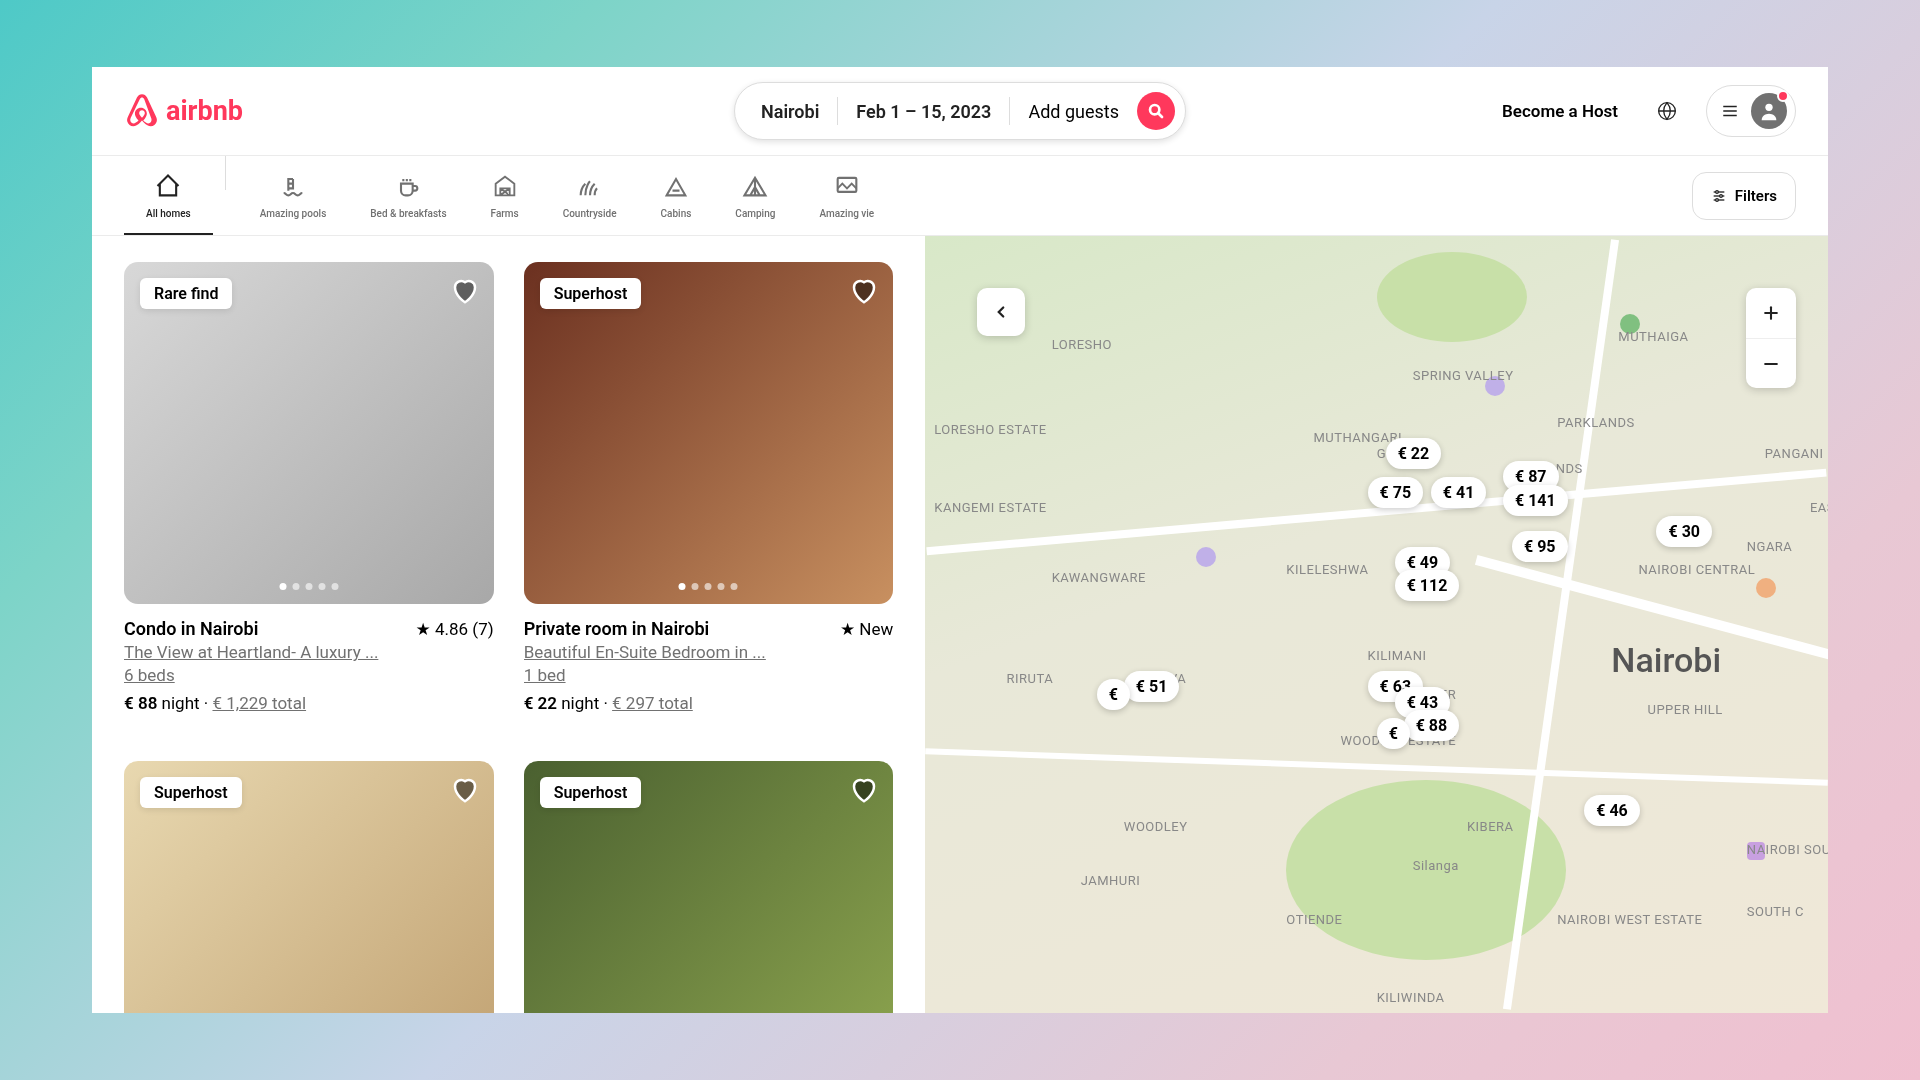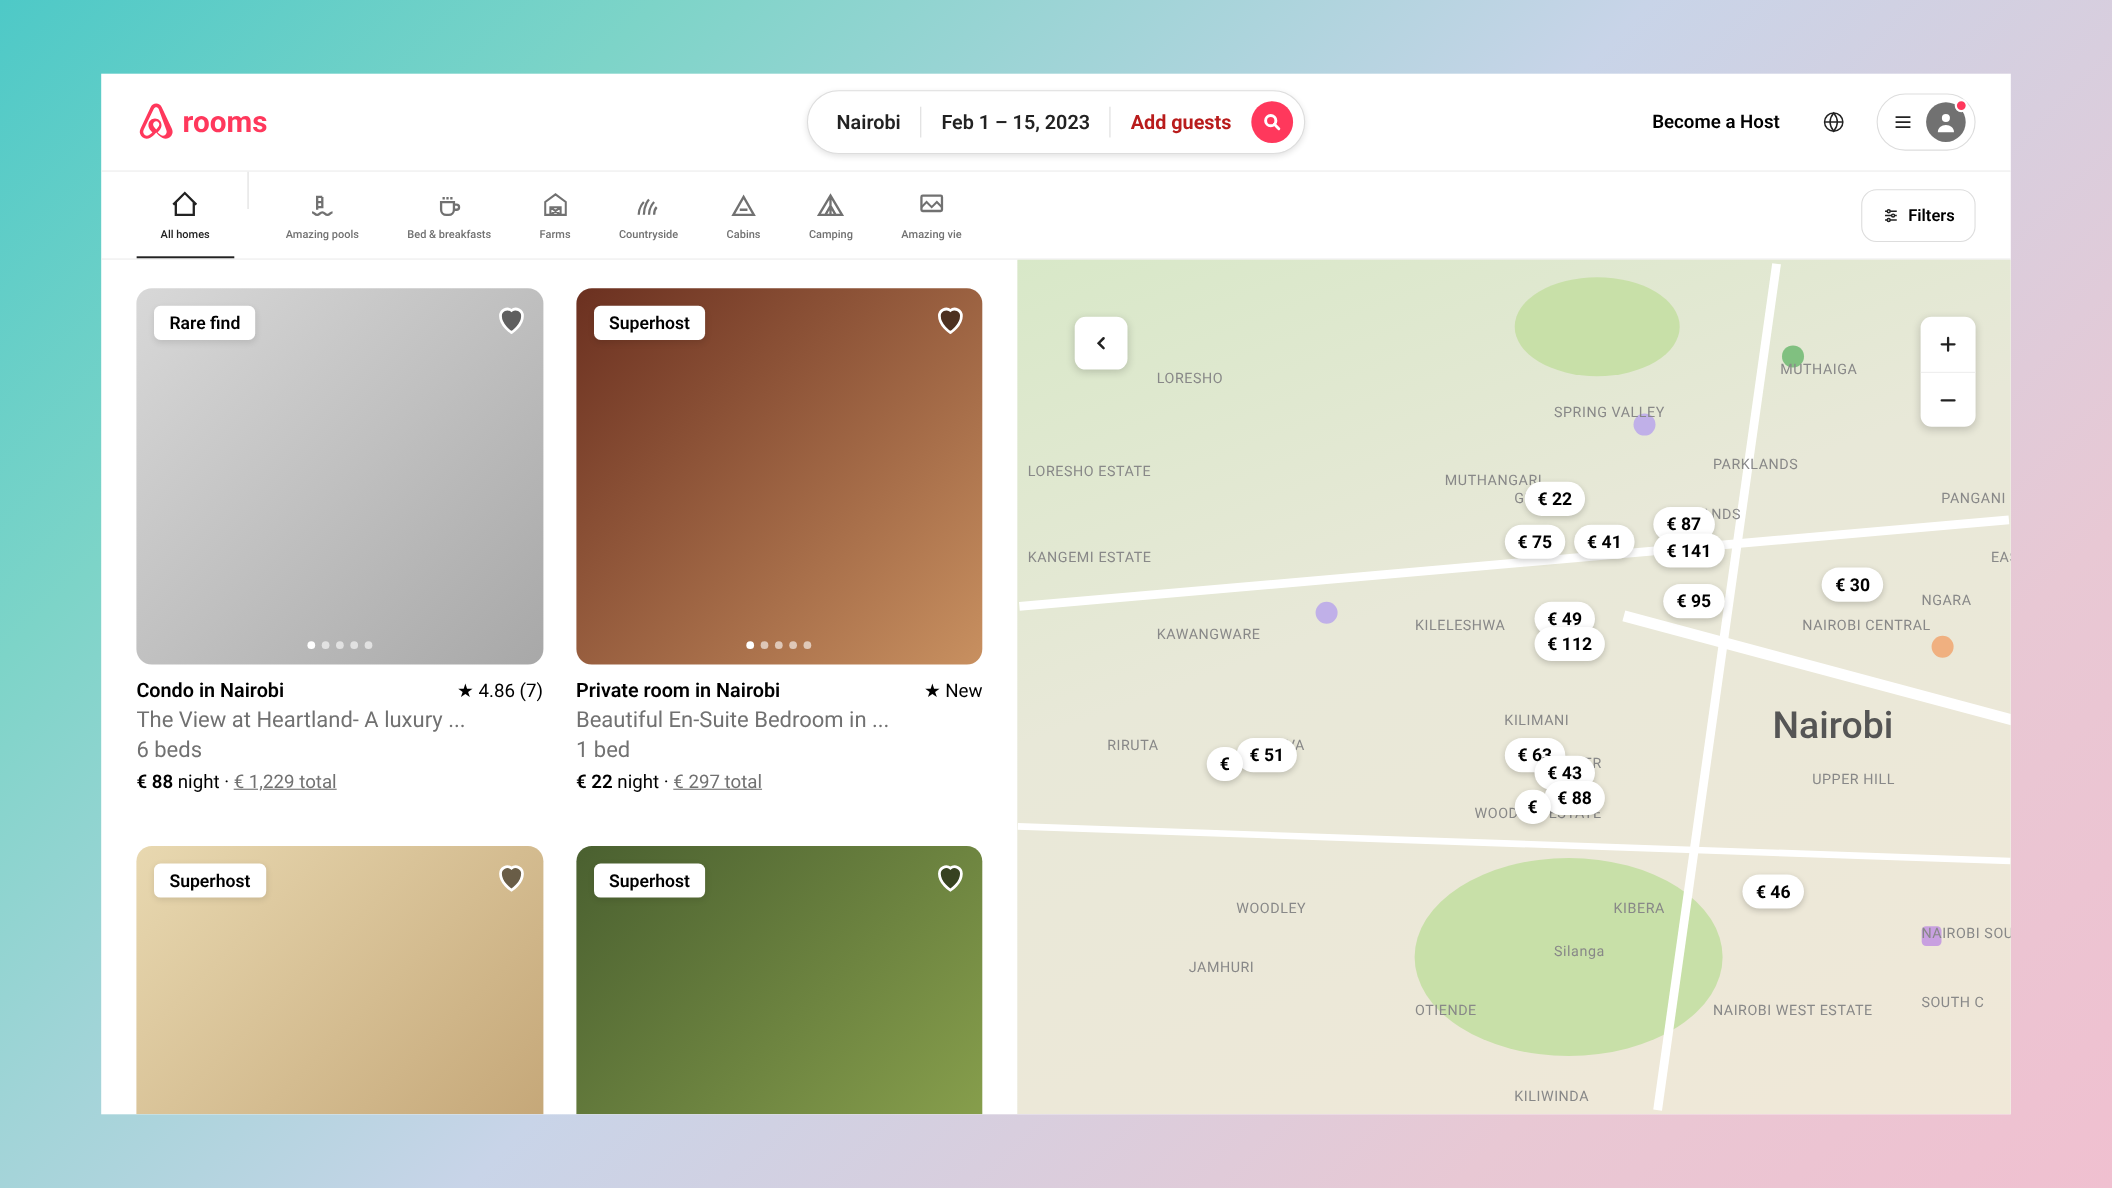--- a/index.html
+++ b/index.html
@@ -3,21 +3,21 @@
 <meta charset="utf-8">
 <style>
 * { margin: 0; padding: 0; box-sizing: border-box; font-family: -apple-system, BlinkMacSystemFont, 'Segoe UI', Roboto, sans-serif; }
 body { background: linear-gradient(135deg, #4ec9c7 0%, #7dd4c8 20%, #c8d4e8 50%, #e8c8d4 80%, #f0c0d0 100%); padding: 67px 92px; width: 1920px; height: 1080px; }
 .app { background: #fff; width: 100%; height: 100%; display: flex; flex-direction: column; overflow: hidden; position: relative; }
 .header { display: flex; align-items: center; justify-content: space-between; padding: 18px 32px; position: relative; }
 .logo { display: flex; align-items: center; gap: 6px; color: #FF385C; font-weight: 700; font-size: 27px; }
 .logo svg { width: 36px; height: 36px; }
 .search-pill { position: absolute; left: 50%; transform: translateX(-50%); display: flex; align-items: center; border: 1px solid #ddd; border-radius: 40px; box-shadow: 0 2px 6px rgba(0,0,0,0.12); height: 58px; padding: 0 10px 0 26px; background: #fff; }
 .search-seg { padding: 0 18px; font-size: 18px; font-weight: 600; color: #222; cursor: pointer; }
-.search-seg.muted { color: #b91c1c; font-weight: 700; }
+.search-seg.muted { color: #000000; font-weight: 400; }
 .search-divider { width: 1px; height: 28px; background: #ddd; }
 .search-btn { width: 38px; height: 38px; border-radius: 50%; background: #FF385C; display: flex; align-items: center; justify-content: center; color: #fff; cursor: pointer; }
 .header-right { display: flex; align-items: center; gap: 18px; }
 .host-link { font-weight: 600; font-size: 17px; cursor: pointer; padding: 10px; }
 .globe-btn { width: 42px; height: 42px; display: flex; align-items: center; justify-content: center; border-radius: 50%; cursor: pointer; }
 .user-menu { display: flex; align-items: center; gap: 12px; border: 1px solid #ddd; border-radius: 30px; padding: 7px 8px 7px 14px; cursor: pointer; position: relative; }
 .avatar { width: 36px; height: 36px; border-radius: 50%; background: #717171; display: flex; align-items: center; justify-content: center; color: #fff; }
 .notif-dot { position: absolute; top: 4px; right: 6px; width: 12px; height: 12px; border-radius: 50%; background: #FF385C; border: 2px solid #fff; }
 .categories { display: flex; align-items: center; border-top: 1px solid #ebebeb; border-bottom: 1px solid #ebebeb; padding: 0 32px; gap: 10px; overflow: hidden; }
 .cat-list { display: flex; flex: 1; overflow: hidden; }
@@ -34,21 +34,21 @@
 .card-badge { position: absolute; top: 16px; left: 16px; background: #fff; border-radius: 6px; padding: 6px 14px; font-size: 16px; font-weight: 600; box-shadow: 0 2px 6px rgba(0,0,0,0.1); }
 .heart { position: absolute; top: 14px; right: 14px; cursor: pointer; }
 .heart svg { width: 30px; height: 30px; }
 .dots { position: absolute; bottom: 14px; left: 50%; transform: translateX(-50%); display: flex; gap: 6px; }
 .dot { width: 7px; height: 7px; border-radius: 50%; background: rgba(255,255,255,0.6); }
 .dot.active { background: #fff; }
 .card-info { padding-top: 14px; }
 .card-row1 { display: flex; justify-content: space-between; align-items: center; }
 .card-title { font-weight: 600; font-size: 18px; }
 .card-rating { font-size: 17px; display: flex; align-items: center; gap: 4px; }
-.card-sub { color: #717171; font-size: 20px; margin-top: 3px; overflow: hidden; white-space: nowrap; text-overflow: ellipsis; }
+.card-sub { color: #717171; font-size: 17px; margin-top: 3px; overflow: hidden; white-space: nowrap; text-overflow: ellipsis; text-decoration: underline; }
 .card-price { font-size: 17px; margin-top: 8px; }
 .card-price .bold { font-weight: 600; }
 .card-price .total { text-decoration: underline; color: #717171; }
 .map { flex: 1; position: relative; background: #e8ecdf; }
 .map-bg { position: absolute; inset: 0; background: linear-gradient(160deg, #d8e8c8 0%, #e8e8d8 40%, #f0e8d8 100%); }
 .map-road { position: absolute; background: #fff; }
 .map-label { position: absolute; color: #888; font-size: 13px; letter-spacing: 0.5px; white-space: nowrap; }
 .map-city { position: absolute; color: #555; font-size: 34px; font-weight: 500; }
 .map-collapse { position: absolute; top: 52px; left: 52px; width: 48px; height: 48px; background: #fff; border-radius: 10px; box-shadow: 0 2px 8px rgba(0,0,0,0.18); display: flex; align-items: center; justify-content: center; cursor: pointer; }
 .map-zoom { position: absolute; top: 52px; right: 32px; background: #fff; border-radius: 10px; box-shadow: 0 2px 8px rgba(0,0,0,0.18); display: flex; flex-direction: column; overflow: hidden; }
@@ -64,21 +64,21 @@
 </head>
 <body>
 
 <div class="app">
 
   <div class="header">
     <div class="logo">
       <svg viewBox="0 0 32 32" fill="#FF385C">
           <path d="M16 1c2 0 3.5 1 4.5 3l8 17c.7 1.5 1 3 .5 4.5-.7 2.3-2.8 4-5.2 4-2 0-4-1-6-3l-1.8-2-1.8 2c-2 2-4 3-6 3-2.4 0-4.5-1.7-5.2-4-.5-1.5-.2-3 .5-4.5l8-17c1-2 2.5-3 4.5-3zm0 3c-.8 0-1.5.5-2 1.5L6 22c-.5 1-.6 2-.3 2.8.4 1.3 1.5 2.2 2.8 2.2 1.3 0 2.7-.8 4.4-2.5l-1.4-1.7c-1.2-1.5-1.8-3-1.8-4.5 0-3 2.4-5.3 5.3-5.3s5.3 2.3 5.3 5.3c0 1.5-.6 3-1.8 4.5l-1.4 1.7c1.7 1.7 3.1 2.5 4.4 2.5 1.3 0 2.4-.9 2.8-2.2.3-.8.2-1.8-.3-2.8L18 5.5C17.5 4.5 16.8 4 16 4zm0 11.3c-1.4 0-2.5 1.1-2.5 2.5 0 .8.4 1.8 1.3 2.8l1.2 1.4 1.2-1.4c.9-1 1.3-2 1.3-2.8 0-1.4-1.1-2.5-2.5-2.5z"></path>
         </svg>
-      <span>rooms</span>
+      <span>airbnb</span>
     </div>
 
     <div class="search-pill">
       <div class="search-seg" style="padding-left:0">Nairobi</div>
       <div class="search-divider"></div>
       <div class="search-seg">Feb 1 – 15, 2023</div>
       <div class="search-divider"></div>
       <div class="search-seg muted">Add guests</div>
       <div class="search-btn">
         <svg width="16" height="16" viewBox="0 0 24 24" fill="none" stroke="#fff" stroke-width="4" stroke-linecap="round">

